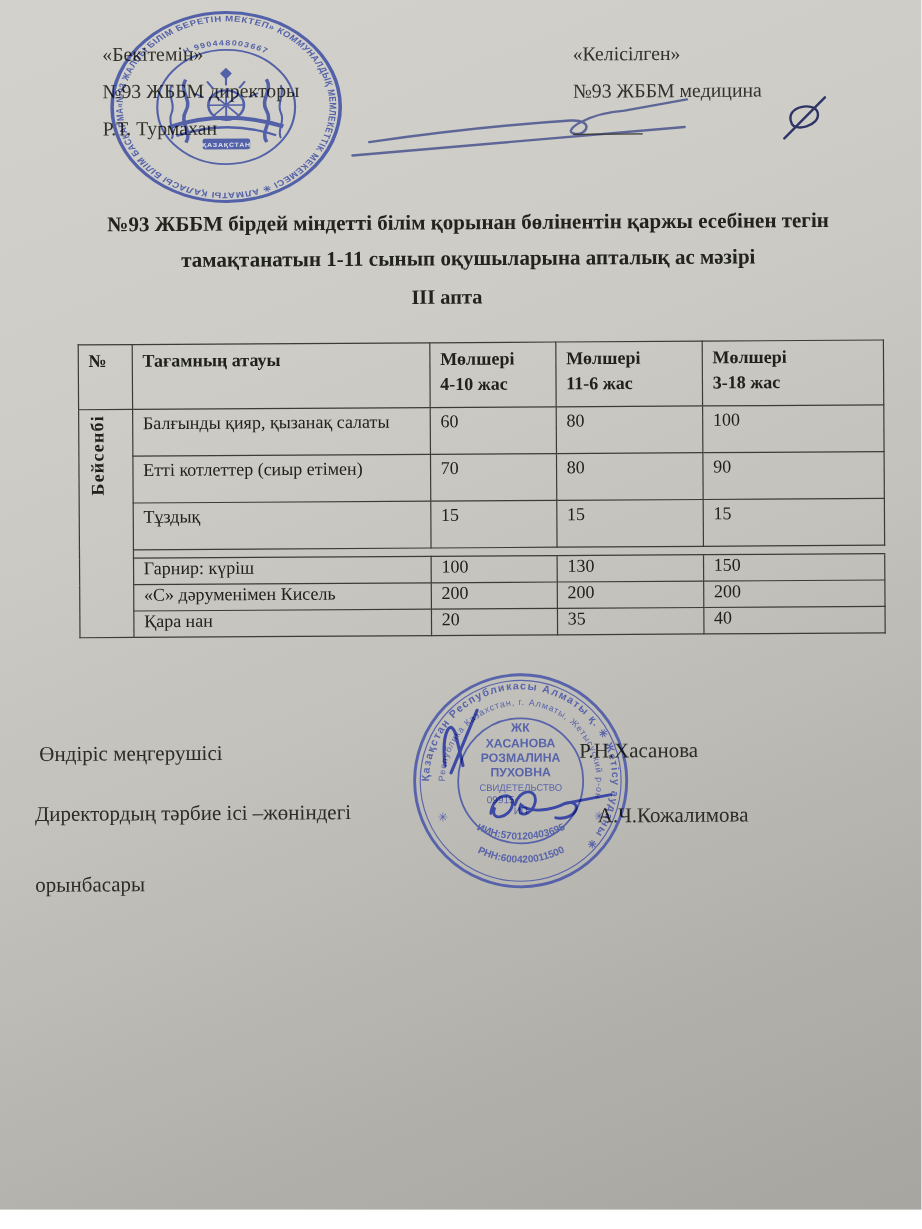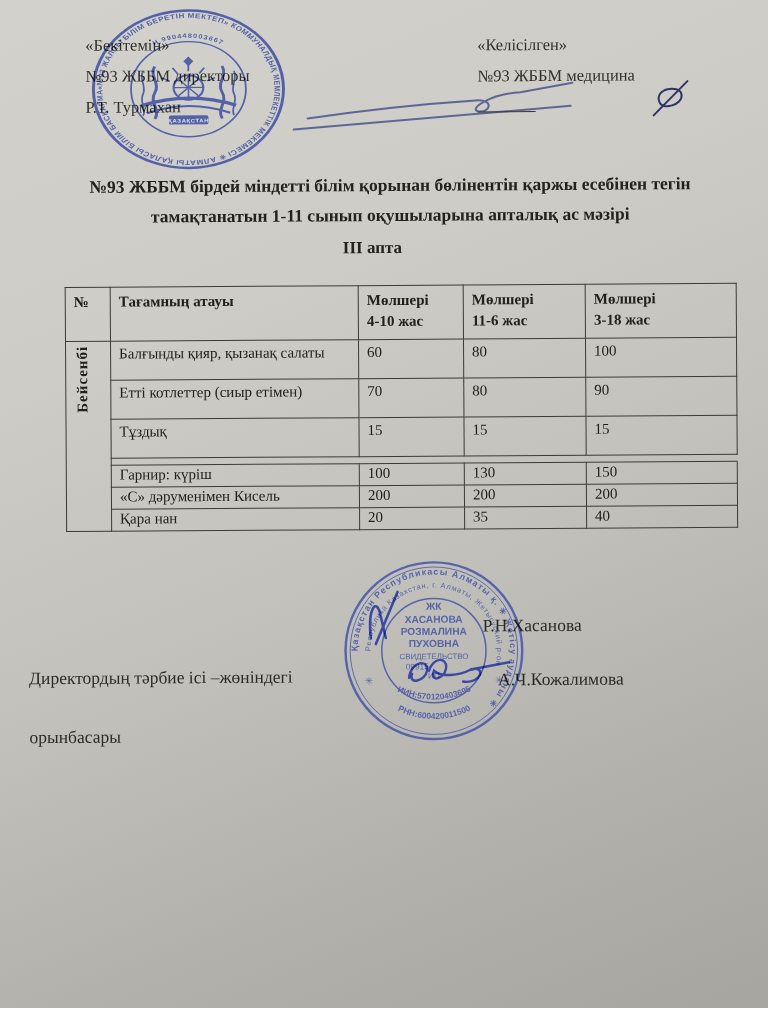--- a/index.html
+++ b/index.html
@@ -173,20 +173,21 @@
       </tr>
       <tr class="r-short">
         <td>Қара нан</td>
         <td>20</td>
         <td>35</td>
         <td>40</td>
       </tr>
     </tbody>
   </table>
 
+  <div class="footer-line" style="left:32px;  top:616px;">Өндіріс меңгерушісі</div>
   <div class="footer-line" style="left:482px; top:616px;">Р.Н.Хасанова</div>
   <div class="footer-line" style="left:28px;  top:666px;">Директордың тәрбие ісі –жөніндегі</div>
   <div class="footer-line" style="left:497px; top:670px;">А.Ч.Кожалимова</div>
   <div class="footer-line" style="left:28px;  top:700px;margin-top:25px;">орынбасары</div>
 
   <svg class="stamp" style="left:340px; top:558px;" width="186" height="186" viewBox="0 0 200 200">
     <g fill="none" stroke="#4553a8">
       <circle cx="100" cy="100" r="95" stroke-width="2.6"></circle>
       <circle cx="100" cy="100" r="90" stroke-width="1"></circle>
       <circle cx="100" cy="100" r="56" stroke-width="1.6"></circle>

